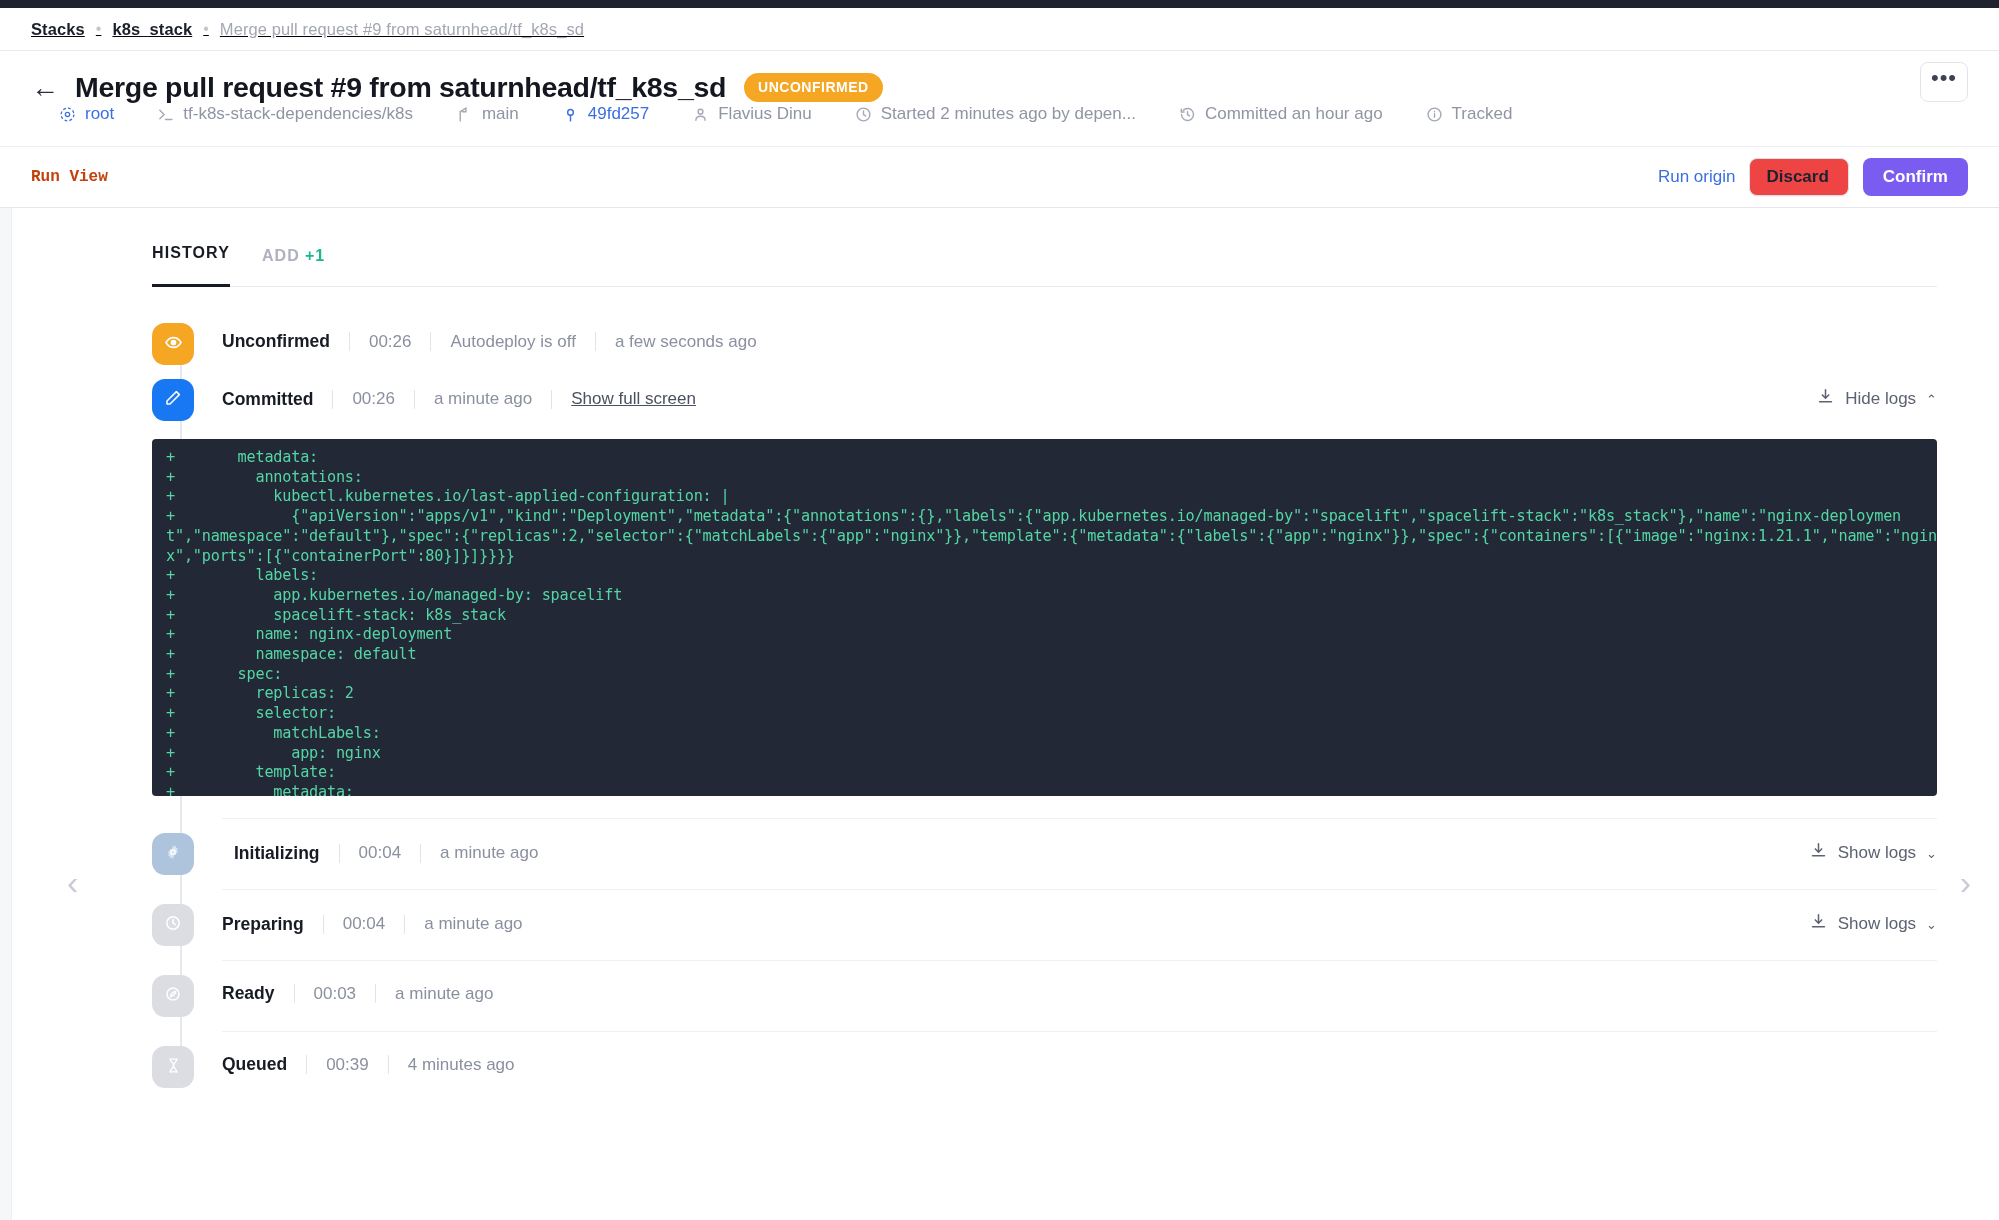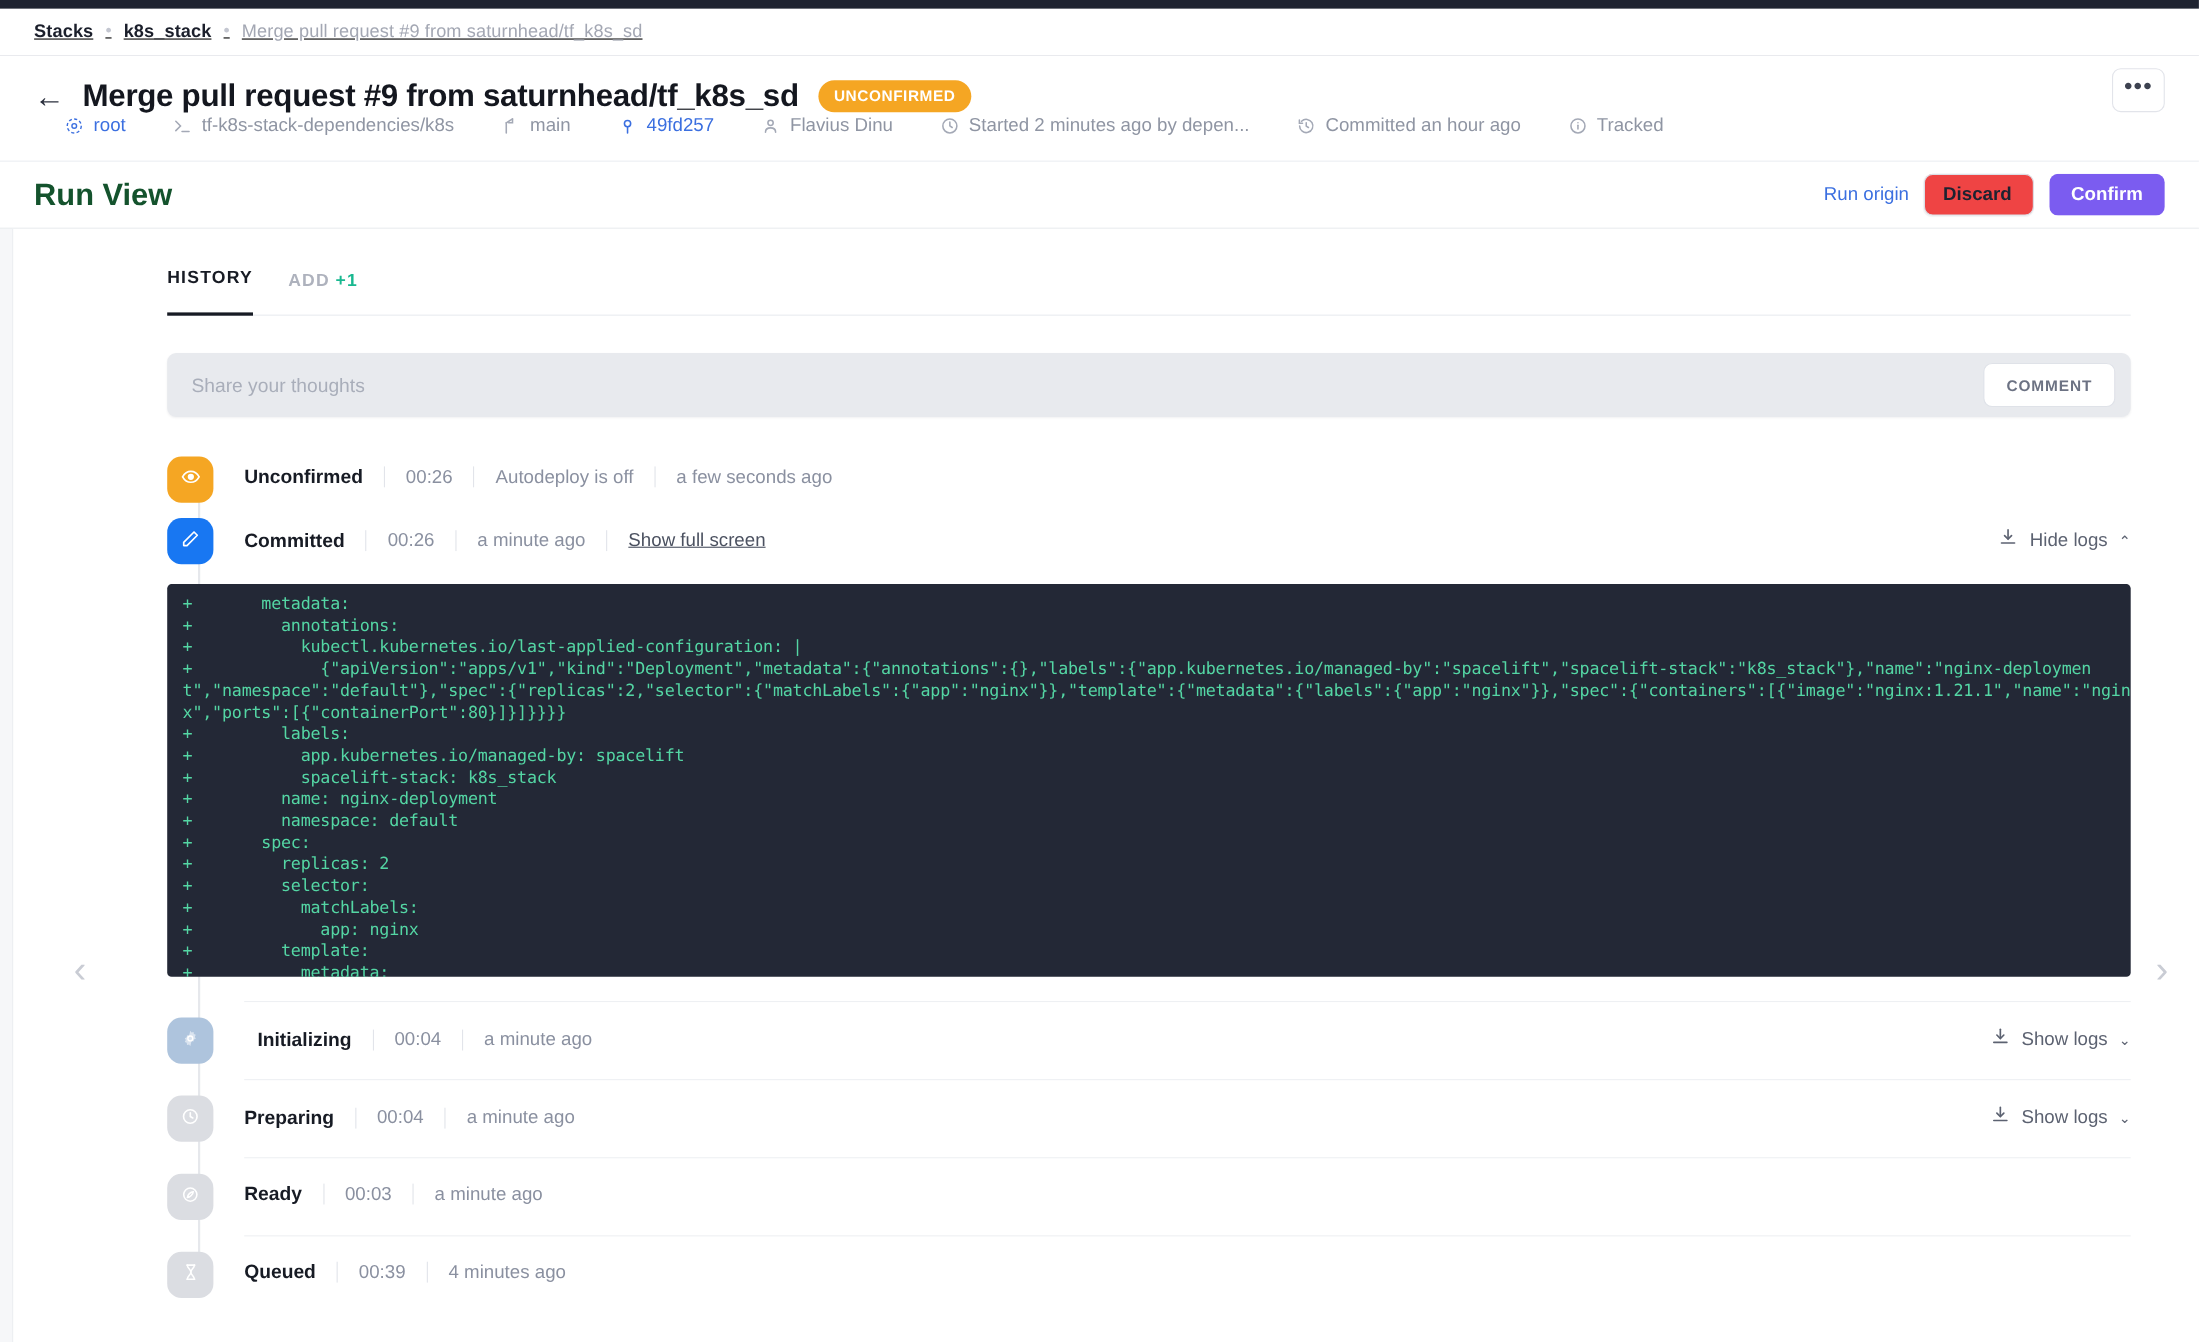--- a/index.html
+++ b/index.html
@@ -70,21 +70,21 @@
   
   .runview-bar {
     margin-top: 22px;
     height: 62px;
     border-top: 1px solid #eceef2;
     border-bottom: 1px solid #e5e7ec;
     display: flex; align-items: center;
     padding: 0 31px 0 31px;
     background: #fff;
   }
-  .runview-title { font-size: 28px; font-weight: 700; color: #14532d; }
+  .runview-title { font-size: 16px; font-weight: 700; color: #c2410c; font-family: Liberation Mono, monospace; }
   .runview-actions { margin-left: auto; display: flex; align-items: center; gap: 14px; }
   .link-btn { font-size: 17px; color: #3b6fe0; cursor: pointer; }
   .btn {
     font-size: 17px; font-weight: 600; border-radius: 8px;
     padding: 9px 19px; cursor: pointer; border: 1px solid transparent;
     line-height: 1.1;
   }
   .btn-secondary { background:#ef4444; border-color:#dcdfe6; color:#1d2230; box-shadow: 0 1px 1px rgba(16,20,40,.05); padding-left: 16px; }
   .btn-primary { background:#7b5cf0; color:#fff; }
 
@@ -310,26 +310,20 @@
       <div class="tabs">
         <span class="tab active">
           <span>HISTORY</span>
         </span>
         <span class="tab">
           <span>ADD</span><span class="plus">+1</span>
         </span>
       </div>
       <div class="tabs-rule"></div>
 
-      <div class="comment-wrap">
-        <div class="comment-box">
-          <span class="comment-placeholder">Share your thoughts</span>
-        </div>
-        <div class="comment-btn">COMMENT</div>
-      </div>
 
       <div class="timeline">
         <div class="tl-line"></div>
 
         <div class="tl-row" style="padding-bottom:14px;">
           <div class="tl-dot dot-orange">
             <span>
               <svg width="19" height="19" viewBox="0 0 24 24" fill="none" stroke="#fff" stroke-width="2">
                 <path d="M2.5 12S6 5.8 12 5.8 21.5 12 21.5 12 18 18.2 12 18.2 2.5 12 2.5 12z"></path>
                   <circle cx="12" cy="12" r="2.6" fill="#fff"></circle>

